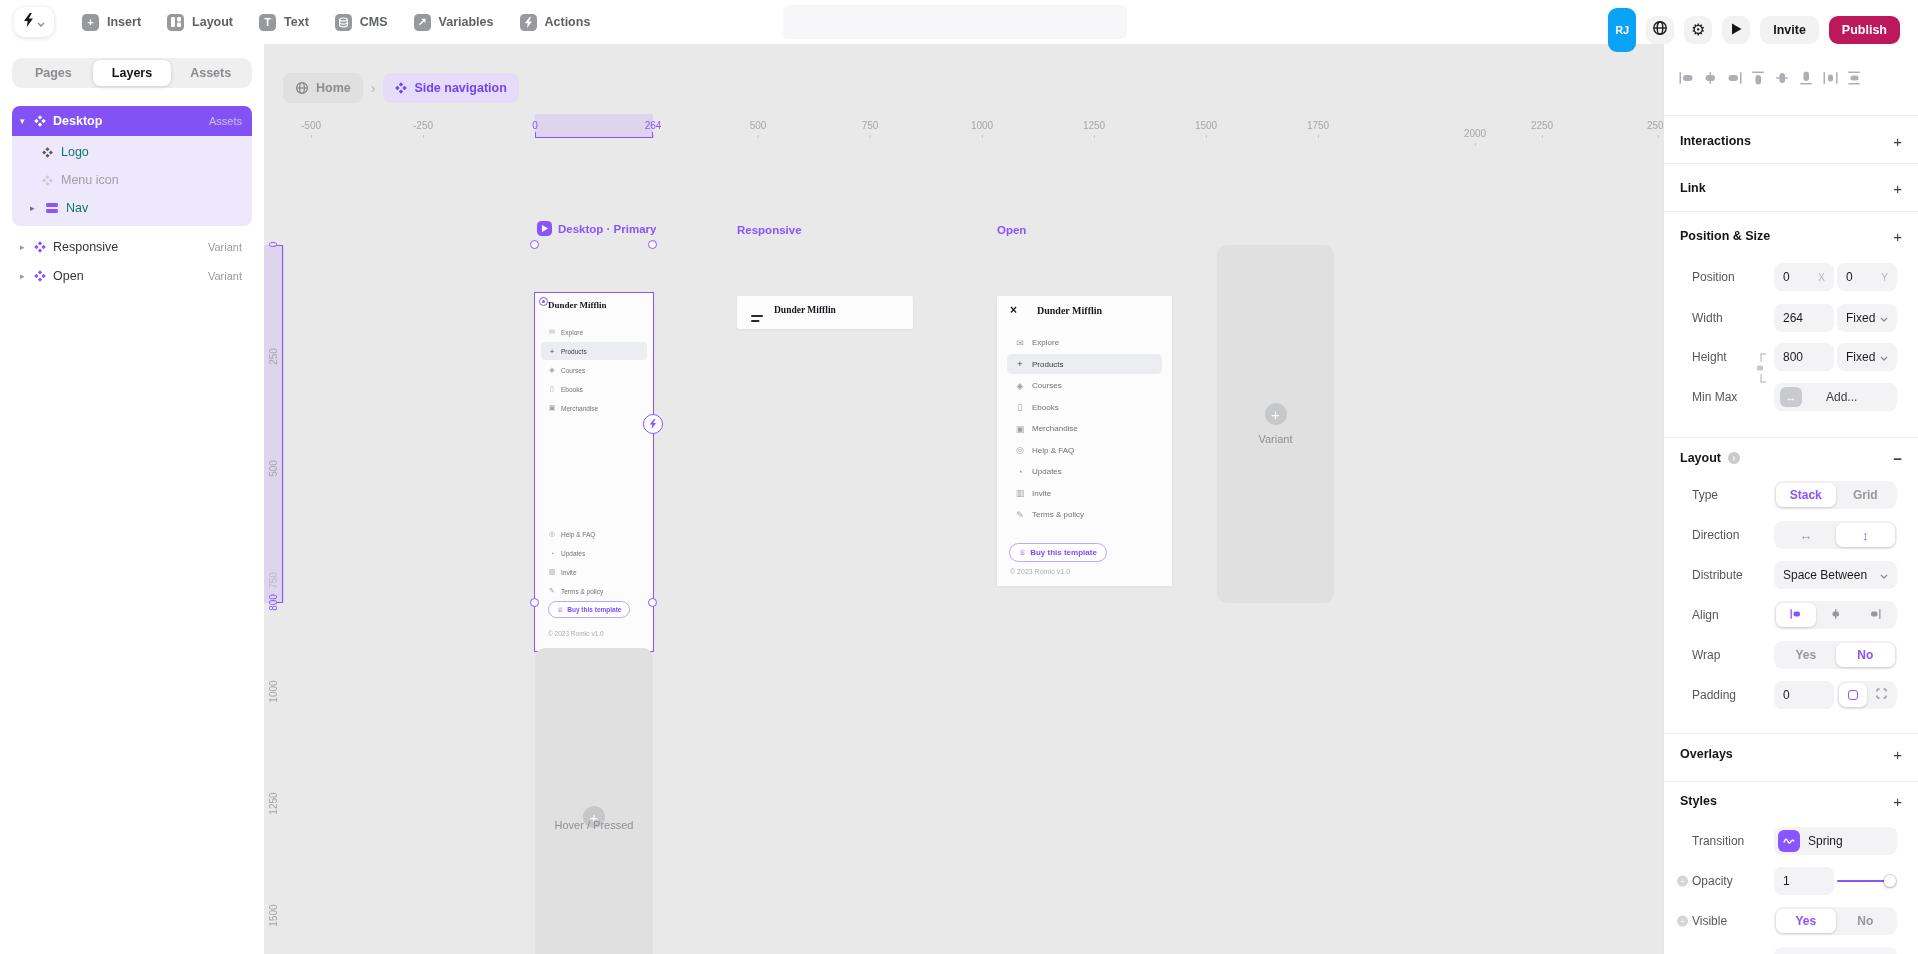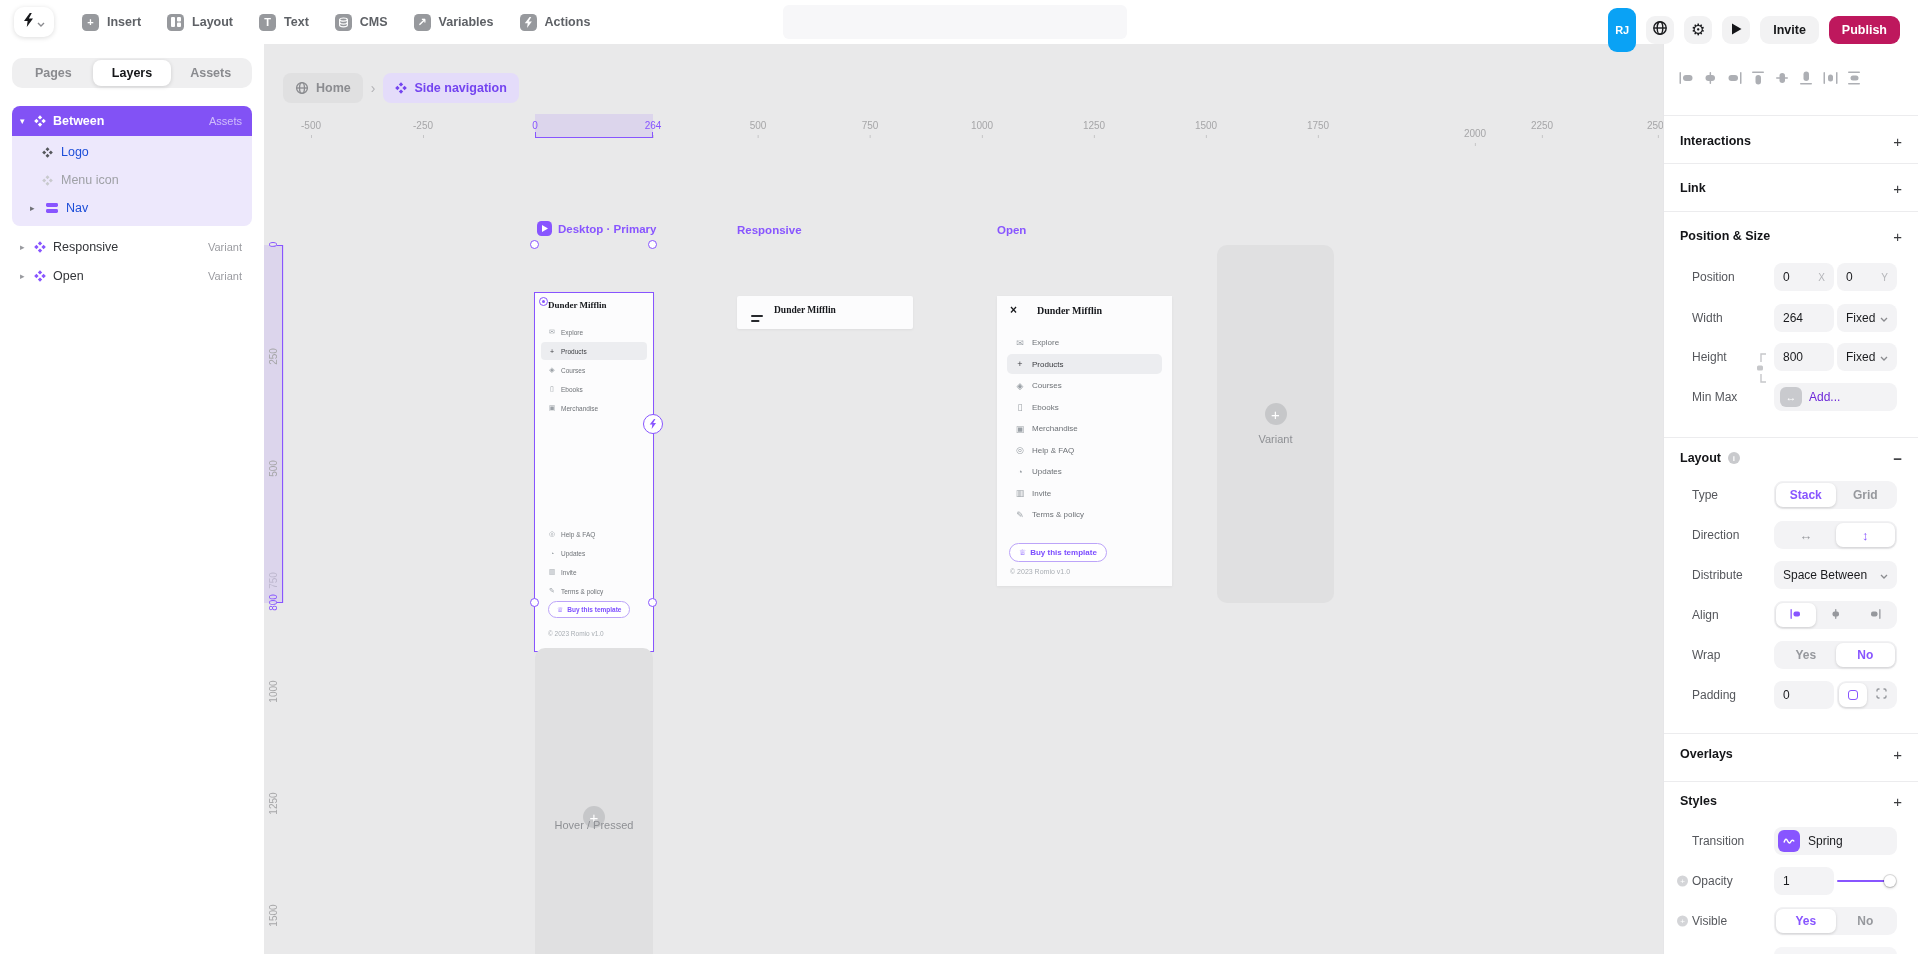--- a/index.html
+++ b/index.html
@@ -28,21 +28,21 @@
   .tab { flex:1; border-radius:8px; display:flex; align-items:center; justify-content:center; font-size:12.5px; font-weight:600; color:#8A8B8F; cursor:pointer; }
   .tab.on { background:#fff; color:#141518; box-shadow:0 1px 4px rgba(0,0,0,.14); }
   .tree { margin:18px 12px 0 12px; }
   .layer-root { height:30px; background:#8252F5; border-radius:8px 8px 0 0; display:flex; align-items:center; padding:0 10px 0 8px; cursor:pointer; }
   .layer-root .caret { color:#fff; font-size:9px; width:14px; }
   .layer-root .lname { color:#fff; font-size:12.5px; font-weight:600; margin-left:7px; }
   .layer-root .lbadge { margin-left:auto; color:rgba(255,255,255,.62); font-size:11px; }
   .layer-kids { background:#EDE8FC; border-radius:0 0 8px 8px; padding:2px 0 4px 0; }
   .layer-kid { height:28px; display:flex; align-items:center; padding-left:30px; cursor:pointer; }
   .layer-kid .caret { color:#6F7075; font-size:9px; width:12px; margin-left:-12px; }
-  .layer-kid .kname { font-size:12.5px; color:#1d4ed8; margin-left:8px; font-weight:500; }
+  .layer-kid .kname { font-size:12.5px; color:#0f766e; margin-left:8px; font-weight:500; }
   .layer-kid.dim .kname { color:#9FA1A6; }
   .layer-row { height:29px; display:flex; align-items:center; padding:0 10px 0 8px; cursor:pointer; }
   .layer-row .caret { color:#98999E; font-size:9px; width:14px; }
   .layer-row .lname { font-size:12.5px; color:#333539; font-weight:500; margin-left:7px; }
   .layer-row .lbadge { margin-left:auto; color:#9B9CA1; font-size:11px; }
 
   
   .canvas { position:absolute; left:264px; top:44px; width:1399px; height:910px; background:#E9E9EA; overflow:hidden; z-index:10; }
   .crumbs { position:absolute; left:19px; top:29px; display:flex; align-items:center; gap:8px; }
   .crumb { height:30px; border-radius:8px; display:flex; align-items:center; gap:7px; padding:0 12px; font-size:12.5px; font-weight:600; cursor:pointer; }
@@ -102,21 +102,21 @@
   .chip .unit { margin-left:auto; color:#B4B5B9; font-size:10px; }
   .chip.w60 { width:60px; }
   .chip.w123 { width:123px; }
   .chip .dd { margin-left:auto; }
   .seg { background:#F3F3F5; border-radius:9px; padding:2px; display:flex; height:28px; width:123px; }
   .seg > div { flex:1; border-radius:7px; display:flex; align-items:center; justify-content:center; font-size:12px; color:#96989D; font-weight:600; cursor:pointer; gap:2px; }
   .seg > div.on { background:#fff; color:#8855FF; box-shadow:0 1px 3px rgba(0,0,0,.16); }
   .ghost { position:absolute; left:110px; width:123px; height:28px; background:#F5F5F7; border-radius:8px; }
   .pre-ic { position:absolute; left:13px; top:50%; transform:translateY(-50%); width:11px; height:11px; border-radius:50%; background:#D4D5D8; color:#fff; font-size:8px; display:flex; align-items:center; justify-content:center; }
   .mm-badge { width:22px; height:20px; border-radius:6px; background:#C9CACE; color:#fff; font-size:11px; display:flex; align-items:center; justify-content:center; margin-left:-3px; }
-  .placeholder-txt { color:#6d28d9; margin-left:7px; }
+  .placeholder-txt { color:#404040; margin-left:24px; }
   .tr-ic { width:22px; height:22px; border-radius:6px; background:#8855FF; display:flex; align-items:center; justify-content:center; margin-left:-5px; }
   .slider { position:relative; width:57px; height:28px; display:flex; align-items:center; }
   .slider .track { width:100%; height:2.5px; background:#8855FF; border-radius:2px; }
   .slider .knob { position:absolute; right:-2px; top:8px; width:12px; height:12px; border-radius:50%; background:#fff; box-shadow:0 0 0 1px rgba(0,0,0,.12), 0 1px 3px rgba(0,0,0,.25); cursor:pointer; }
   .info-ic { width:12px; height:12px; border-radius:50%; background:#C9CACD; color:#fff; font-size:8px; font-weight:700; display:flex; align-items:center; justify-content:center; margin-left:7px; font-style:normal; }
   .minus { margin-left:auto; color:#3A3B3E; font-size:15px; cursor:pointer; }
   .linkwh { position:absolute; left:92px; top:308px; color:#C6C7CA; }
 </style>
 </head>
 <body>
@@ -205,21 +205,21 @@
     <div class="layer-root">
       <span class="caret">▾</span>
       <span style="color:#fff; display:flex;">
           <svg width="12" height="12" viewBox="0 0 12 12" fill="currentColor">
             <path d="M6 .2 8.2 2.4 6 4.6 3.8 2.4z"></path>
             <path d="M2.4 3.8 4.6 6 2.4 8.2.2 6z"></path>
             <path d="M9.6 3.8 11.8 6 9.6 8.2 7.4 6z"></path>
             <path d="M6 7.4 8.2 9.6 6 11.8 3.8 9.6z"></path>
           </svg>
         </span>
-      <span class="lname">Between</span>
+      <span class="lname">Desktop</span>
       <span class="lbadge">Assets</span>
     </div>
     <div class="layer-kids">
       <div class="layer-kid">
         <span style="color:#55575C; display:flex;">
             <svg width="11" height="11" viewBox="0 0 12 12" fill="currentColor">
               <path d="M6 .2 8.2 2.4 6 4.6 3.8 2.4z"></path>
               <path d="M2.4 3.8 4.6 6 2.4 8.2.2 6z"></path>
               <path d="M9.6 3.8 11.8 6 9.6 8.2 7.4 6z"></path>
               <path d="M6 7.4 8.2 9.6 6 11.8 3.8 9.6z"></path>

